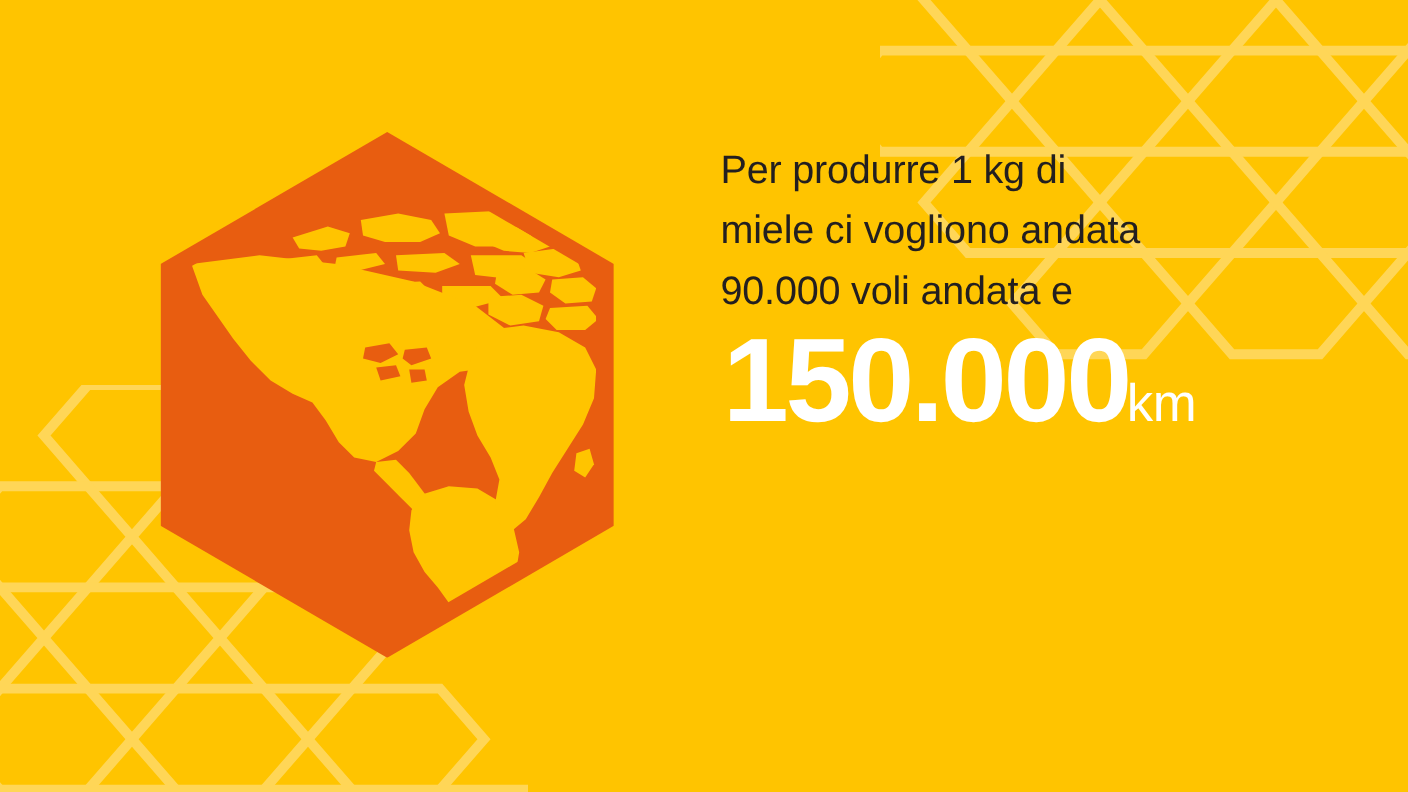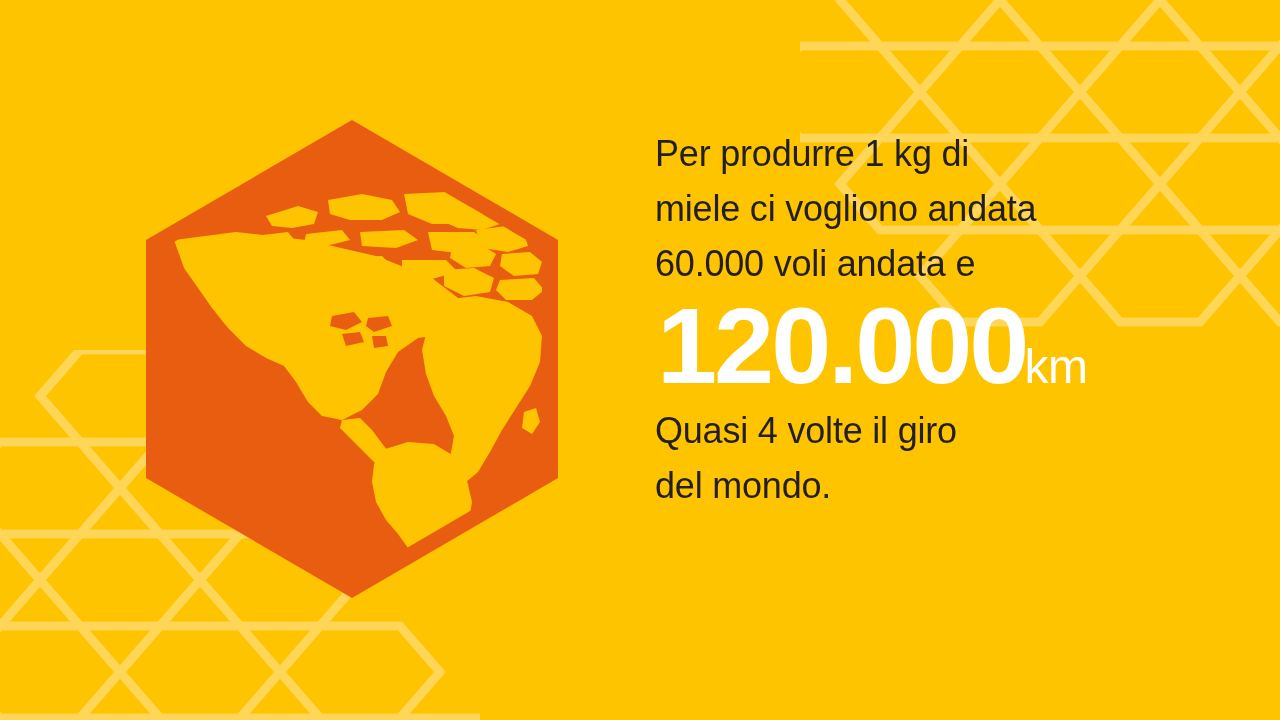--- a/index.html
+++ b/index.html
@@ -212,27 +212,23 @@
 
         <path d="M378,292 L390,288 L394,302 L386,314 L376,308 Z"></path>
       </g>
     </svg>
   </div>
 
   <div id="text-column">
 
     <div class="lead-line">Per produrre 1 kg di</div>
     <div class="lead-line">miele ci vogliono andata</div>
-    <div class="lead-line">60.000 voli andata e</div>
+    <div class="lead-line">90.000 voli andata e</div>
 
     <div id="headline-row">
-      <span id="headline-value">120.000</span>
+      <span id="headline-value">150.000</span>
       <span id="headline-unit">km</span>
     </div>
 
-    <div id="tail-block">
-      <div class="tail-line">Quasi 4 volte il giro</div>
-      <div class="tail-line">del mondo.</div>
-    </div>
 
   </div>
 
 </div>
 
 </body></html>

